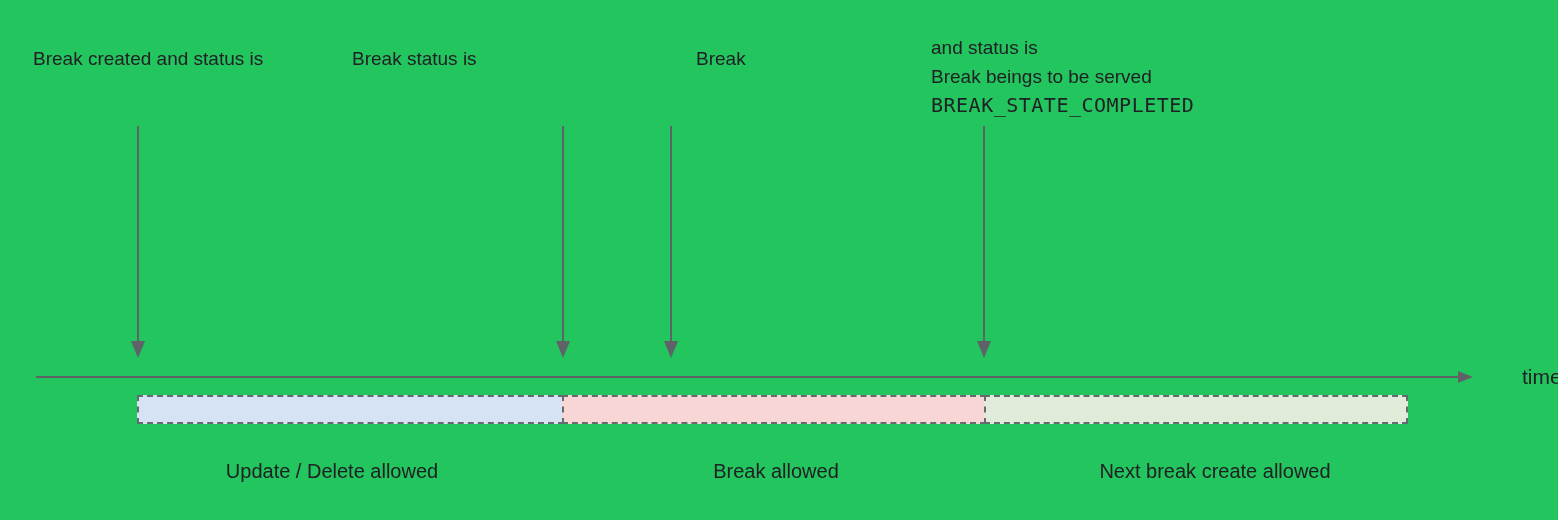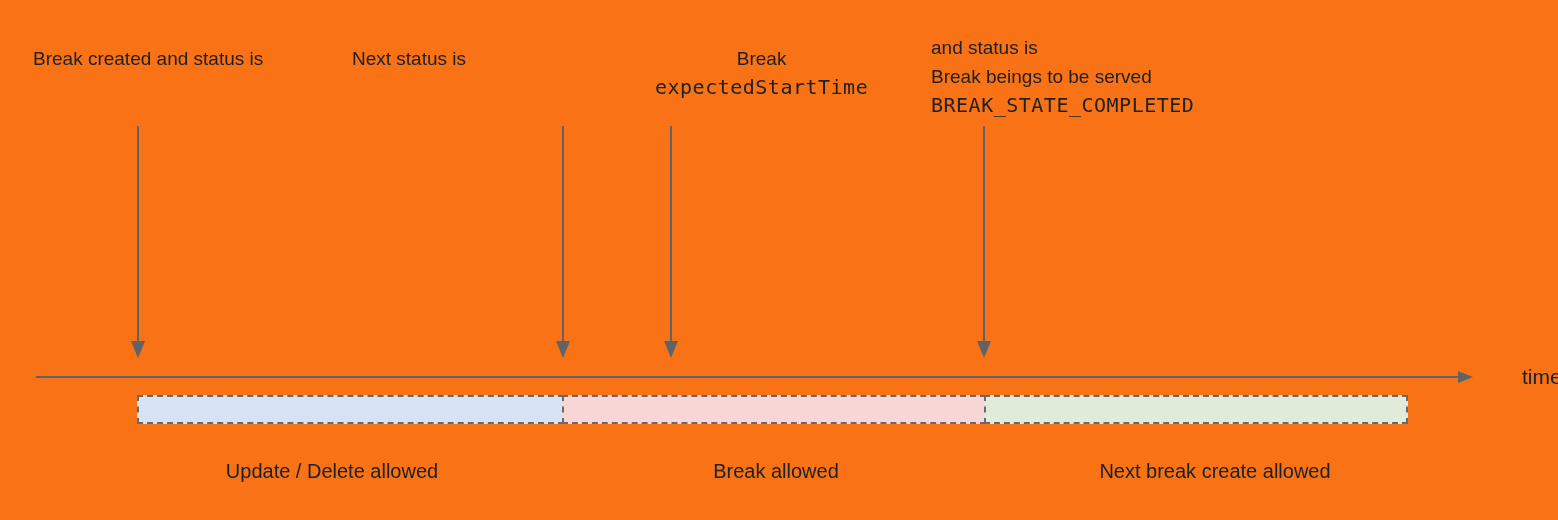--- a/index.html
+++ b/index.html
@@ -4,40 +4,40 @@
 <style>
   html, body {
     margin: 0;
     padding: 0;
     background: #ffffff;
   }
   .canvas {
     position: relative;
     width: 1558px;
     height: 520px;
-    background: #f97316;
+    background: #22c55e;
     overflow: hidden;
     font-family: "Liberation Sans", sans-serif;
     color: #202124;
   }
   
   .annotation {
     position: absolute;
     font-size: 19px;
     line-height: 29px;
     white-space: nowrap;
   }
   .annotation .code {
     font-family: "DejaVu Sans Mono", monospace;
     font-size: 20px;
     letter-spacing: 0.5px;
   }
   .ann-1 { left: 33px;  top: 44px; }
   .ann-2 { left: 352px; top: 44px; }
-  .ann-3 { left: 655px; top: 44px; text-align: center; }
+  .ann-3 { left: 696px; top: 44px; }
   .ann-4 { left: 931px; top: 33px; }
 
   
   .varrow {
     position: absolute;
     top: 126px;
     width: 2px;
     height: 215px;
     background: #5f6368;
   }
@@ -111,26 +111,25 @@
 </head>
 <body>
 
 <div class="canvas">
 
   <div class="annotation ann-1">
     <div>Break created and status is</div>
   </div>
 
   <div class="annotation ann-2">
-    <div>Next status is</div>
+    <div>Break status is</div>
   </div>
 
   <div class="annotation ann-3">
     <div>Break</div>
-    <div class="code">expectedStartTime</div>
   </div>
 
   <div class="annotation ann-4">
     <div>and status is</div>
     <div>Break beings to be served</div>
     <div class="code">BREAK_STATE_COMPLETED</div>
   </div>
 
   <div class="varrow va-1">
     <div class="head"></div>

